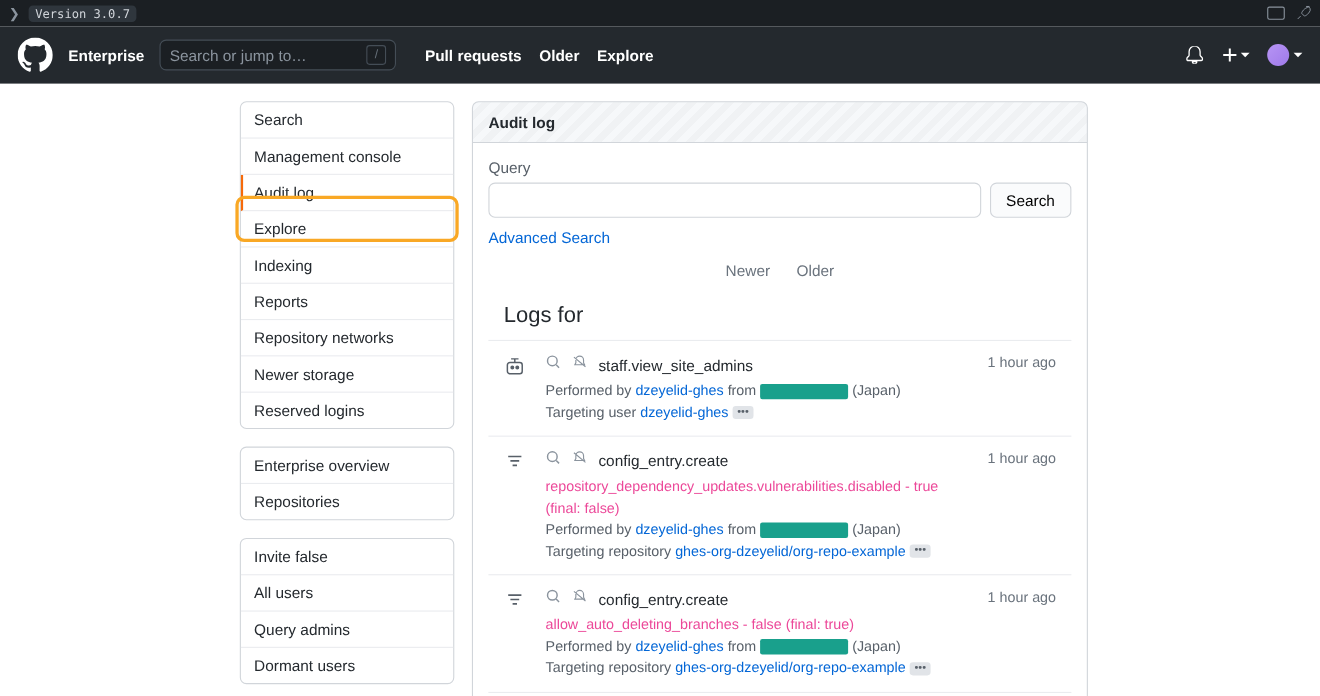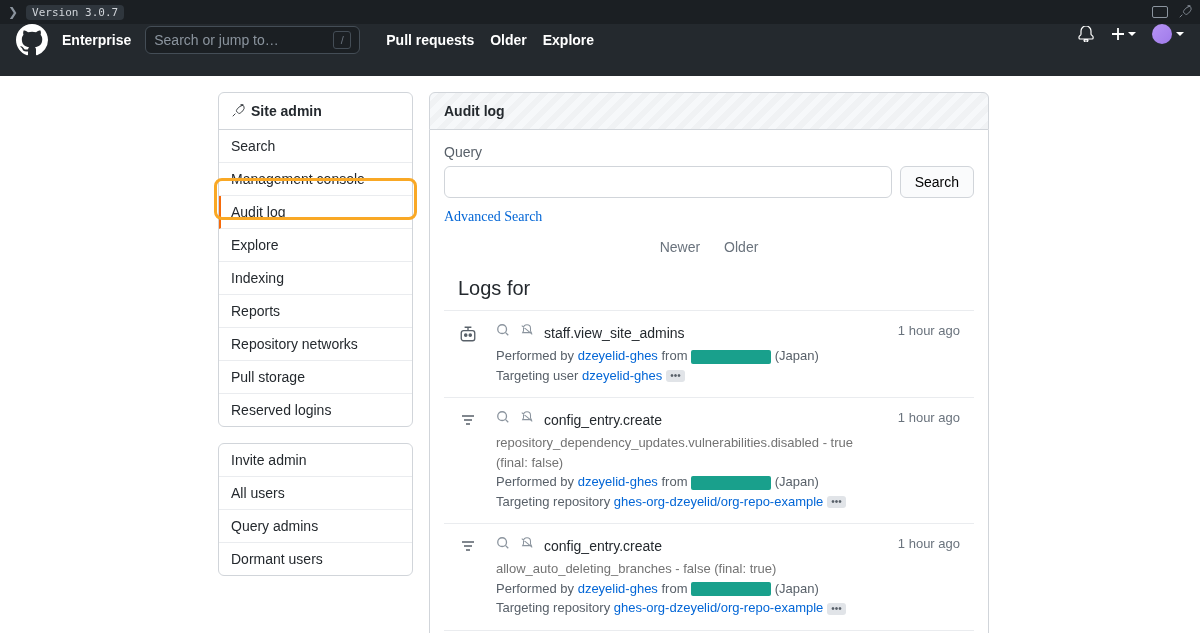--- a/index.html
+++ b/index.html
@@ -2,21 +2,21 @@
 <html><head>
 <meta charset="utf-8">
 <style>
 * { margin:0; padding:0; box-sizing:border-box; font-family:-apple-system,BlinkMacSystemFont,"Segoe UI",Helvetica,Arial,sans-serif; }
 body { background:#fff; color:#24292e; font-size:14px; width:1200px; }
 .topbar { background:#1b1f23; height:24px; display:flex; align-items:center; padding:0 8px; justify-content:space-between; }
 .topbar-left { display:flex; align-items:center; gap:8px; }
 .topbar-chevron { color:#8b949e; font-size:12px; }
 .version-badge { background:#2f363d; color:#d1d5da; font-size:11px; padding:1px 6px; border-radius:4px; font-family:monospace; }
 .topbar-right { display:flex; align-items:center; gap:10px; color:#8b949e; }
-.mainbar { background:#24292e; height:52px; display:flex; align-items:flex-start; padding:0 16px; justify-content:space-between; }
+.mainbar { background:#24292e; height:52px; display:flex; align-items:center; padding:0 16px; justify-content:space-between; }
 .mainbar-left { display:flex; align-items:center; gap:14px; }
 .gh-logo { width:32px; height:32px; fill:#fff; }
 .enterprise-label { color:#fff; font-weight:600; font-size:14px; }
 .search-box { background:#1b1f23; border:1px solid #444d56; border-radius:6px; height:28px; width:215px; display:flex; align-items:center; padding:0 8px; color:#8b949e; font-size:14px; justify-content:space-between; }
 .slash-key { border:1px solid #444d56; border-radius:3px; width:18px; height:18px; display:flex; align-items:center; justify-content:center; font-size:11px; color:#6a737d; }
 .nav-links { display:flex; gap:16px;margin-left:12px; }
 .nav-links span { color:#fff; font-weight:600; font-size:14px; }
 .mainbar-right { display:flex; align-items:center; gap:16px; color:#fff; }
 .bell-icon, .plus-icon { width:16px; height:16px; fill:#fff; }
 .plus-wrap { display:flex; align-items:center; gap:2px; }
@@ -32,35 +32,35 @@
 .menu-item.selected { border-left:2px solid #f66a0a; padding-left:10px; }
 .highlight-box { position:absolute; border:3px solid #f9a825; border-radius:8px; pointer-events:none; }
 .rocket-icon { width:14px; height:14px; }
 .content { width:560px; }
 .content-header { background:#f6f8fa; border:1px solid #d1d5da; border-radius:6px 6px 0 0; padding:10px 14px; font-weight:600; font-size:14px; background-image:repeating-linear-gradient(135deg,#f6f8fa 0 6px,#f0f2f4 6px 12px); }
 .content-body { border:1px solid #d1d5da; border-top:none; padding:14px; }
 .query-label { font-weight:400; color:#586069; margin-bottom:6px; font-size:14px; }
 .query-row { display:flex; gap:8px; margin-bottom:10px; }
 .query-input { flex:1; height:32px; border:1px solid #d1d5da; border-radius:6px; padding:0 8px; }
 .search-btn { height:32px; padding:0 14px; border:1px solid #d1d5da; border-radius:6px; background:#fafbfc; font-weight:500; cursor:pointer; font-size:14px; }
-.adv-link { color:#0366d6; font-size:14px; cursor:pointer;font-family:Liberation Serif, serif; }
+.adv-link { color:#0366d6; font-size:14px; cursor:pointer; }
 .pager { display:flex; justify-content:center; gap:24px; padding:14px 0; color:#6a737d; font-size:14px; }
 .logs-heading { font-size:20px; font-weight:400; padding:8px 14px 10px; }
 .log-row { display:flex; padding:12px 14px; border-top:1px solid #eaecef; gap:18px; }
 .log-icon-col { width:20px; padding-top:2px; color:#586069; display:flex; justify-content:center; }
 .log-body { flex:1; font-size:13px; color:#586069; line-height:1.5; }
 .log-top { display:flex; align-items:flex-start; gap:10px; margin-bottom:2px; }
 .action-name { color:#24292e; font-size:14px; }
 .mini-icon { color:#8b949e; width:14px; height:14px; }
 .log-time { color:#6a737d; font-size:13px; white-space:nowrap; }
 .link { color:#0366d6; }
 .redact { display:inline-block; background:#19a08c; height:14px; border-radius:2px; vertical-align:middle; }
 .w80 { width:80px; }
 .ellipsis-btn { display:inline-block; background:#e1e4e8; border-radius:3px; padding:0 4px; font-size:10px; line-height:12px; color:#586069; margin-left:4px; vertical-align:middle; }
-.meta-line { color:#737373; font-size:13px; }
+.meta-line { color:#ec4899; font-size:13px; }
 .kbd-icon { width:16px; height:12px; border:1px solid #8b949e; border-radius:2px; }
 .rocket-top { width:14px; height:14px; stroke:#8b949e; fill:none; }
 </style>
 </head>
 <body>
 
 <div class="topbar">
   <div class="topbar-left">
     <span class="topbar-chevron">❯</span>
     <span class="version-badge">Version 3.0.7</span>
@@ -102,41 +102,39 @@
     <div class="avatar-wrap">
       <span class="avatar"></span>
       <span class="dropdown-caret"></span>
     </div>
   </div>
 </div>
 
 <div class="page">
   <div class="sidebar" style="position:relative;">
     <div class="menu-group">
-      <div class="menu-header">
-        <svg class="rocket-icon" viewBox="0 0 16 16" fill="none" stroke="#24292e" stroke-width="1">
-            <path d="M5 11l-3 3m9-13c3 0 4 1 4 4-2 5-6 6-6 6l-3-3s1-4 6-6l2-1z"></path>
-          </svg>
-        <span>Site admin</span>
-      </div>
       <div class="menu-item">Search</div>
       <div class="menu-item">Management console</div>
       <div class="menu-item selected">Audit log</div>
       <div class="menu-item">Explore</div>
       <div class="menu-item">Indexing</div>
       <div class="menu-item">Reports</div>
       <div class="menu-item">Repository networks</div>
-      <div class="menu-item">Pull storage</div>
+      <div class="menu-item">Newer storage</div>
       <div class="menu-item">Reserved logins</div>
     </div>
     <div class="highlight-box" style="left:-4px; top:86px; width:203px; height:42px;"></div>
 
-
     <div class="menu-group">
-      <div class="menu-item">Invite admin</div>
+      <div class="menu-item">Enterprise overview</div>
+      <div class="menu-item">Repositories</div>
+    </div>
+
+    <div class="menu-group">
+      <div class="menu-item">Invite false</div>
       <div class="menu-item">All users</div>
       <div class="menu-item">Query admins</div>
       <div class="menu-item">Dormant users</div>
 
     </div>
   </div>
 
   <div class="content">
     <div class="content-header">Audit log</div>
     <div class="content-body">

